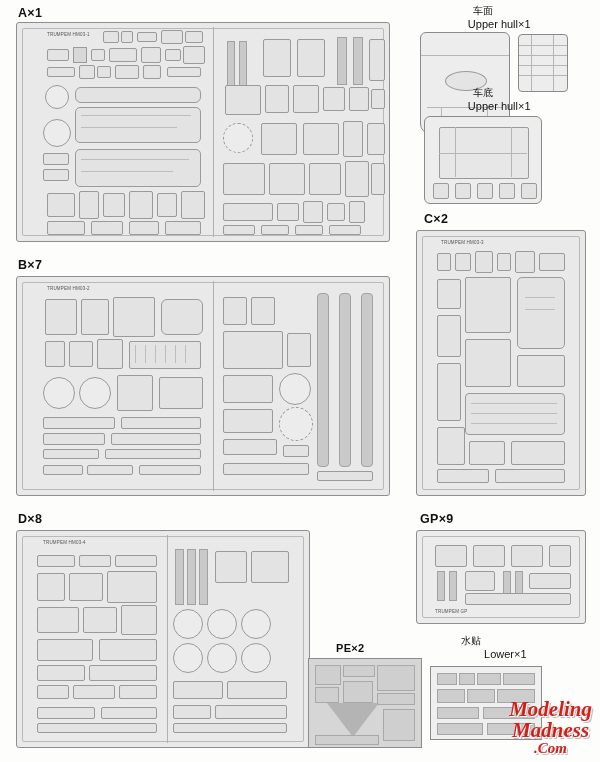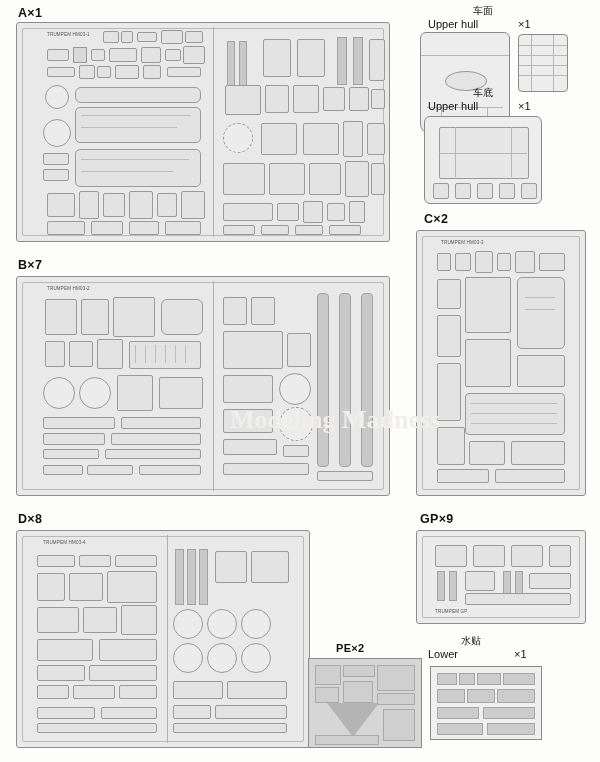--- a/index.html
+++ b/index.html
@@ -9,21 +9,21 @@
   
   .sprue{position:absolute;background:#e9e9e9;border:1.6px solid #8e8e8e;border-radius:3px;}
   .sprue.light{background:#ececec;}
   .inner{position:absolute;inset:5px;border:1px solid #b9b9b9;border-radius:2px;}
   .vdiv{position:absolute;top:4px;bottom:4px;width:0;border-left:1px solid #b0b0b0;}
 
   .tag{position:absolute;font-size:4.5px;color:#555;letter-spacing:.2px;white-space:nowrap;}
   .label{position:absolute;font-size:12.5px;font-weight:bold;color:#111;letter-spacing:.3px;white-space:nowrap;}
   .label.sm{font-size:11px;font-weight:bold;}
   .cn{position:absolute;font-size:10px;color:#111;white-space:nowrap;text-align:center;}
-  .en{position:absolute;font-size:11px;color:#111;white-space:nowrap;text-align:left;}
+  .en{position:absolute;font-size:11px;color:#111;white-space:nowrap;text-align:right;}
 
   
   .pt{position:absolute;border:1px solid #9a9a9a;background:#e3e3e3;}
   .pt.r{border-radius:2px;}
   .pt.f{background:#d8d8d8;}
   .bar{position:absolute;background:#c9c9c9;border:1px solid #a2a2a2;}
   .thin{position:absolute;background:#bdbdbd;}
   .ring{position:absolute;border:1.4px solid #9a9a9a;border-radius:50%;background:#ececec;}
   .ring.d{border-style:dashed;}
 
@@ -360,15 +360,19 @@
     <div class="dc" style="left:72px;top:6px;width:30px;height:10px;"></div>
     <div class="dc" style="left:6px;top:22px;width:26px;height:12px;"></div>
     <div class="dc" style="left:36px;top:22px;width:26px;height:12px;"></div>
     <div class="dc" style="left:66px;top:22px;width:36px;height:12px;"></div>
     <div class="dc" style="left:6px;top:40px;width:40px;height:10px;"></div>
     <div class="dc" style="left:52px;top:40px;width:50px;height:10px;"></div>
     <div class="dc" style="left:6px;top:56px;width:44px;height:10px;"></div>
     <div class="dc" style="left:56px;top:56px;width:46px;height:10px;"></div>
   </div>
 
-  <div class="wmghost">Modeling Madness</div>
+  <div class="wm">
+    <div class="l1">Modeling</div>
+    <div class="l2">Madness</div>
+    <div class="l3">.Com</div>
+  </div>
 
 </div>
 
 </body></html>

